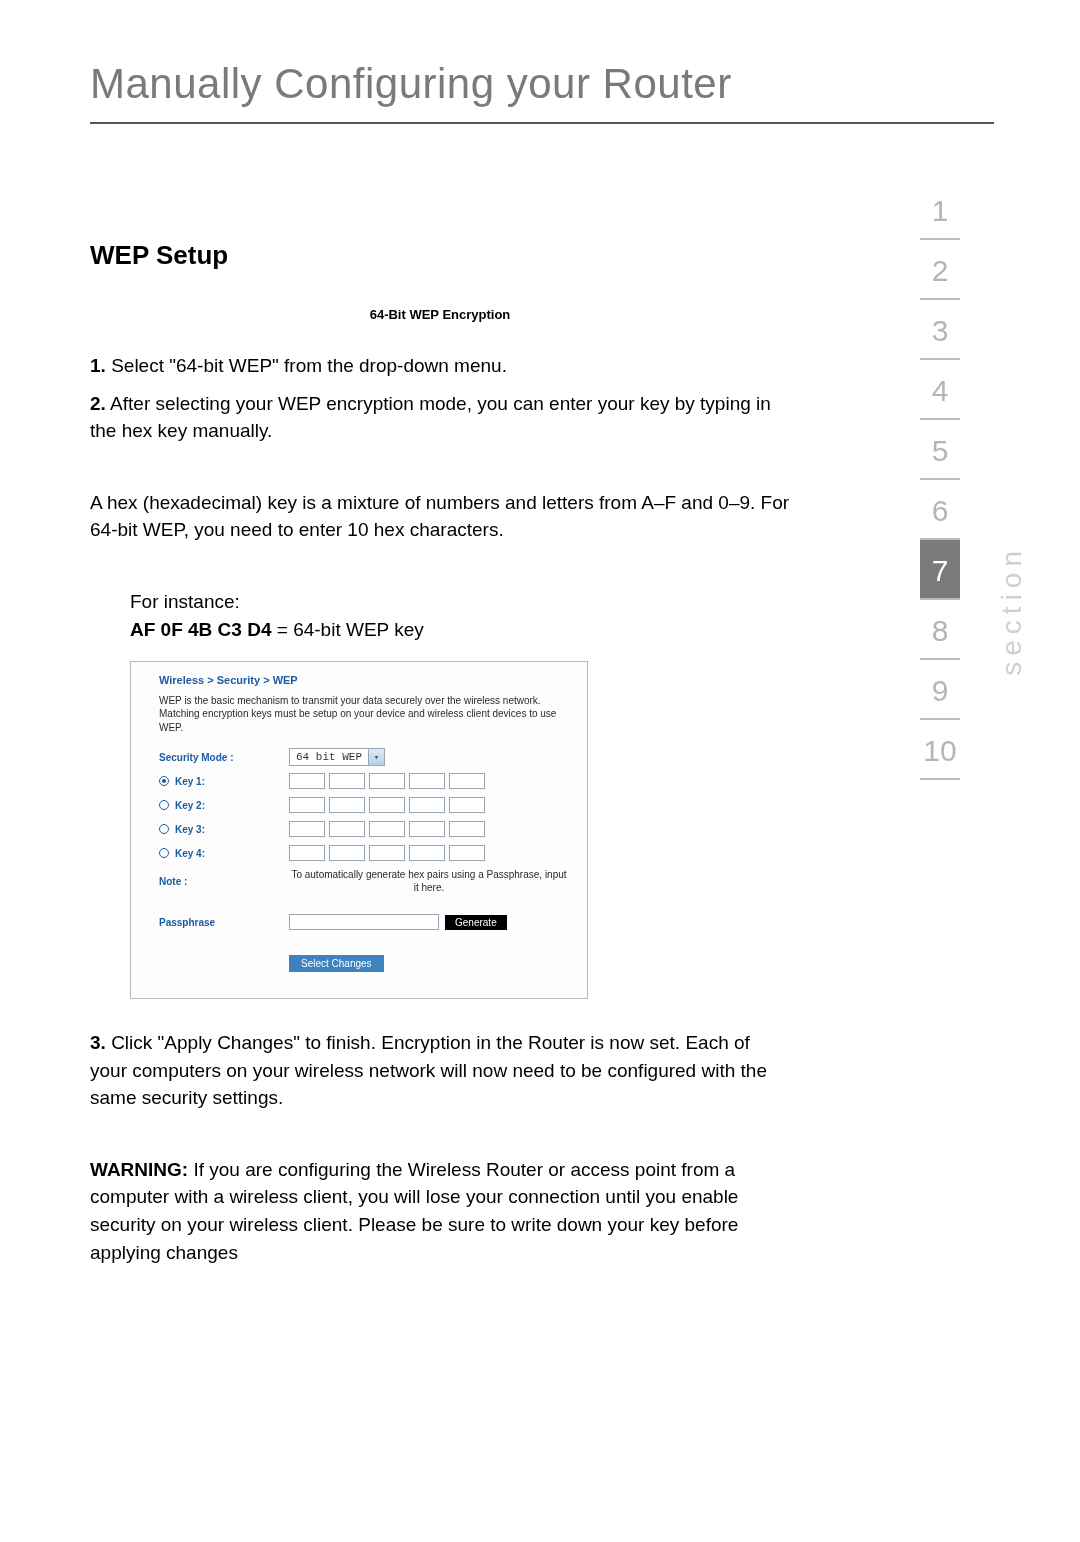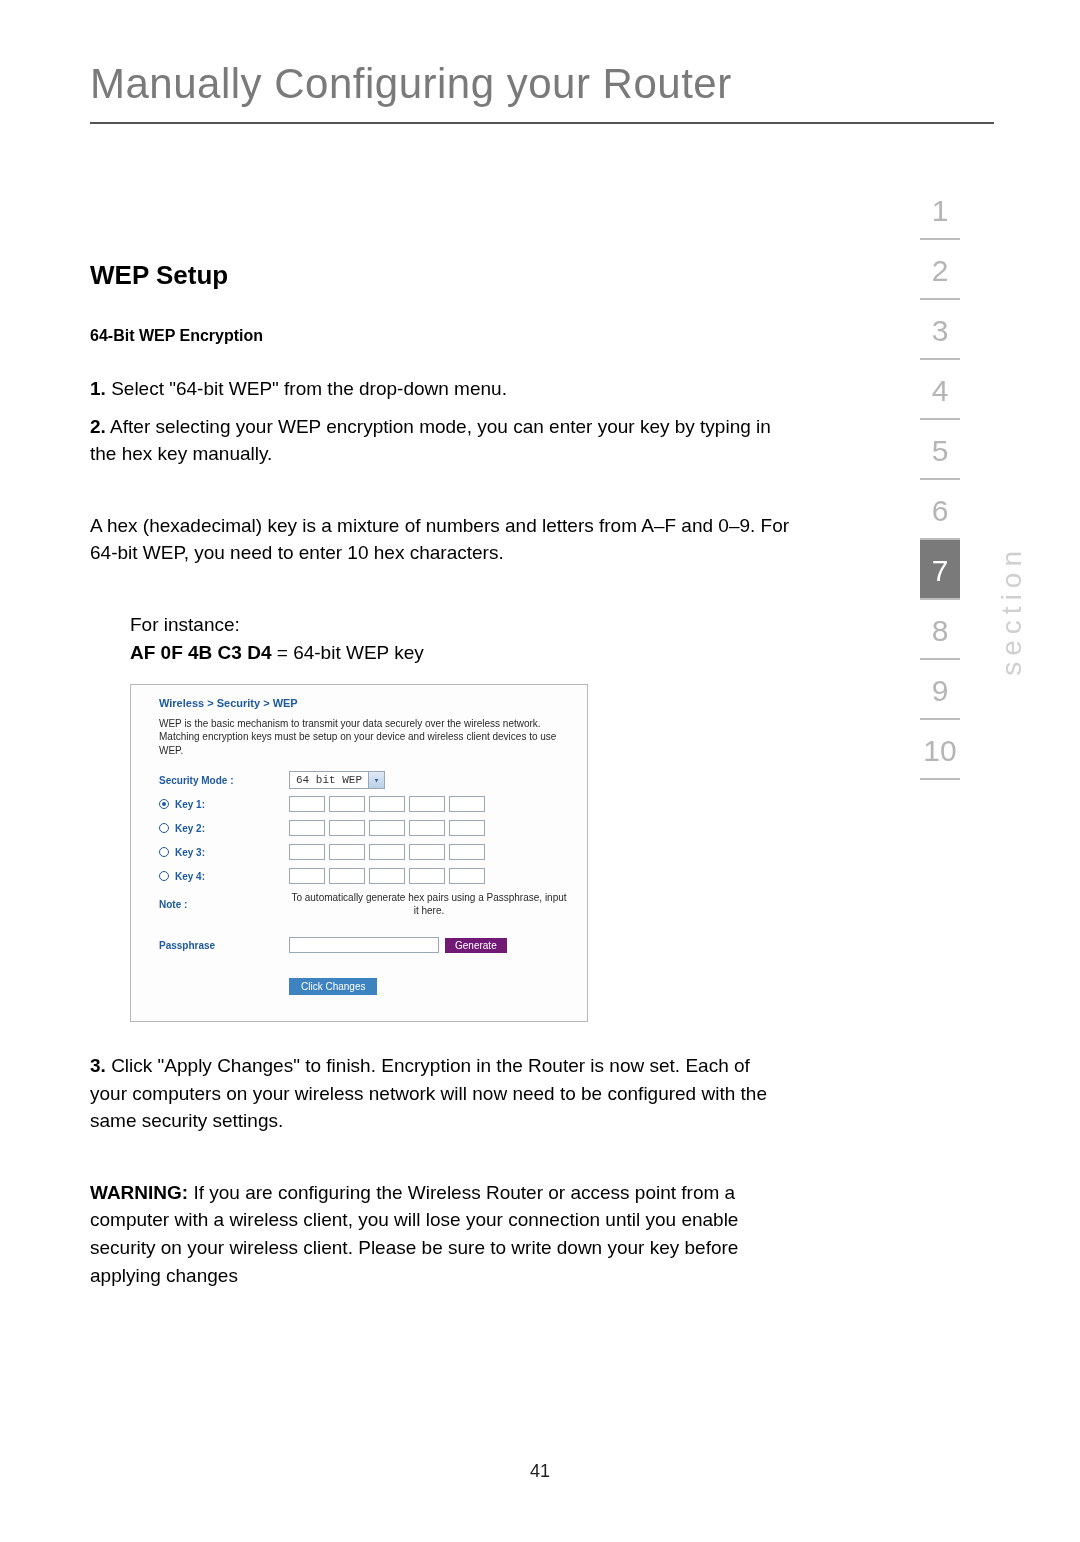--- a/index.html
+++ b/index.html
@@ -2,22 +2,22 @@
 <html><head>
 <meta charset="utf-8">
 <style>
   * { box-sizing: border-box; margin: 0; padding: 0; }
   html, body { width: 1080px; height: 1542px; background: #fff; font-family: "Helvetica Neue", Arial, sans-serif; color: #000; }
   .page { position: relative; width: 1080px; height: 1542px; }
   .title-wrap { position: absolute; left: 90px; top: 60px; right: 86px; }
   .title { font-size: 42px; font-weight: 400; color: #7a7a7a; letter-spacing: 0.5px; }
   .title-rule { margin-top: 14px; border: none; border-top: 2px solid #555; }
   .content { position: absolute; left: 90px; top: 240px; width: 700px; }
-  .h2 { font-size: 26px; font-weight: 700; margin-bottom: 36px; margin-top: 20px; }
-  .h3 { font-size: 16px; font-weight: 700; margin-bottom: 30px; }
+  .h2 { font-size: 26px; font-weight: 700; margin-bottom: 36px; }
+  .h3 { font-size: 13px; font-weight: 700; margin-bottom: 30px; text-align: center; }
   .para { font-size: 19px; line-height: 1.45; margin-bottom: 10px; }
   .step-num { font-weight: 700; }
   .gap-md { height: 34px; }
   .example { margin-left: 40px; font-size: 19px; line-height: 1.5; }
   .example .bold { font-weight: 700; }
   .warn-label { font-weight: 700; }
 
   
   .nav { position: absolute; right: 110px; top: 180px; width: 60px; display: flex; flex-direction: column; align-items: center; }
   .nav-item { font-size: 30px; color: #b5b5b5; text-align: center; padding: 14px 0 10px 0; width: 40px; border-bottom: 2px solid #bdbdbd; font-weight: 400; }
@@ -34,21 +34,21 @@
   .row .lab.plain { font-weight: 700; }
   .row .fields { display: flex; gap: 4px; align-items: flex-start; }
   .mode-wrap { display: inline-flex; align-items: center; border: 1px solid #9aa7b5; background: #fff; font-family: "Courier New", monospace; font-size: 11px; color: #333; }
   .mode-wrap .val { padding: 1px 6px; }
   .mode-wrap .arrow { width: 16px; height: 16px; background: linear-gradient(#dfeaf6,#b9cfe6); border-left: 1px solid #9aa7b5; display: flex; align-items: center; justify-content: center; color: #2a5f9e; font-size: 9px; }
   .hexbox { width: 36px; height: 16px; border: 1px solid #9aa7b5; background: #fff; }
   .radio { width: 10px; height: 10px; border: 1px solid #1e5aa0; border-radius: 50%; display: inline-flex; align-items: center; justify-content: center; flex: none; }
   .radio.sel::after { content: ""; width: 4px; height: 4px; background: #1e5aa0; border-radius: 50%; }
   .note-text { color: #2a2a2a; font-size: 10px; line-height: 1.3; max-width: 280px; text-align: center; }
   .pass-input { width: 150px; height: 16px; border: 1px solid #9aa7b5; background: #fff; margin-right: 6px; }
-  .btn { background: #701a75; color: #fff; font-size: 10px; padding: 2px 10px; border: none; cursor: pointer; }
+  .btn { background: #000000; color: #fff; font-size: 10px; padding: 2px 10px; border: none; cursor: pointer; }
   .btn2 { background: #3d83bf; color: #fff; font-size: 10px; padding: 3px 12px; border: none; cursor: pointer; margin-top: 18px; margin-left: 130px; }
 
   .page-num { position: absolute; bottom: 60px; left: 0; right: 0; text-align: center; font-size: 18px; color: #222; }
 </style>
 </head>
 <body>
 
 <div class="page">
 
   <div class="title-wrap">
@@ -144,21 +144,21 @@
       </div>
       <div class="row">
         <span class="lab plain">Note :</span>
         <span class="note-text">To automatically generate hex pairs using a Passphrase, input it here.</span>
       </div>
       <div class="row" style="margin-top:19px;">
         <span class="lab plain">Passphrase</span>
         <span class="pass-input"></span>
         <button class="btn">Generate</button>
       </div>
-      <button class="btn2">Click Changes</button>
+      <button class="btn2">Select Changes</button>
     </div>
 
     <p class="para">
       <span class="step-num">3.</span><span> Click "Apply Changes" to finish. Encryption in the Router is now set. Each of your computers on your wireless network will now need to be configured with the same security settings.</span>
     </p>
 
     <div class="gap-md"></div>
     <p class="para">
       <span class="warn-label">WARNING:</span><span> If you are configuring the Wireless Router or access point from a computer with a wireless client, you will lose your connection until you enable security on your wireless client. Please be sure to write down your key before applying changes</span>
     </p>
@@ -171,14 +171,13 @@
     <div class="nav-item">4</div>
     <div class="nav-item">5</div>
     <div class="nav-item">6</div>
     <div class="nav-item active">7</div>
     <div class="nav-item">8</div>
     <div class="nav-item">9</div>
     <div class="nav-item">10</div>
   </div>
   <div class="section-label">section</div>
 
-  <div class="page-num">41</div>
 </div>
 
 </body></html>

